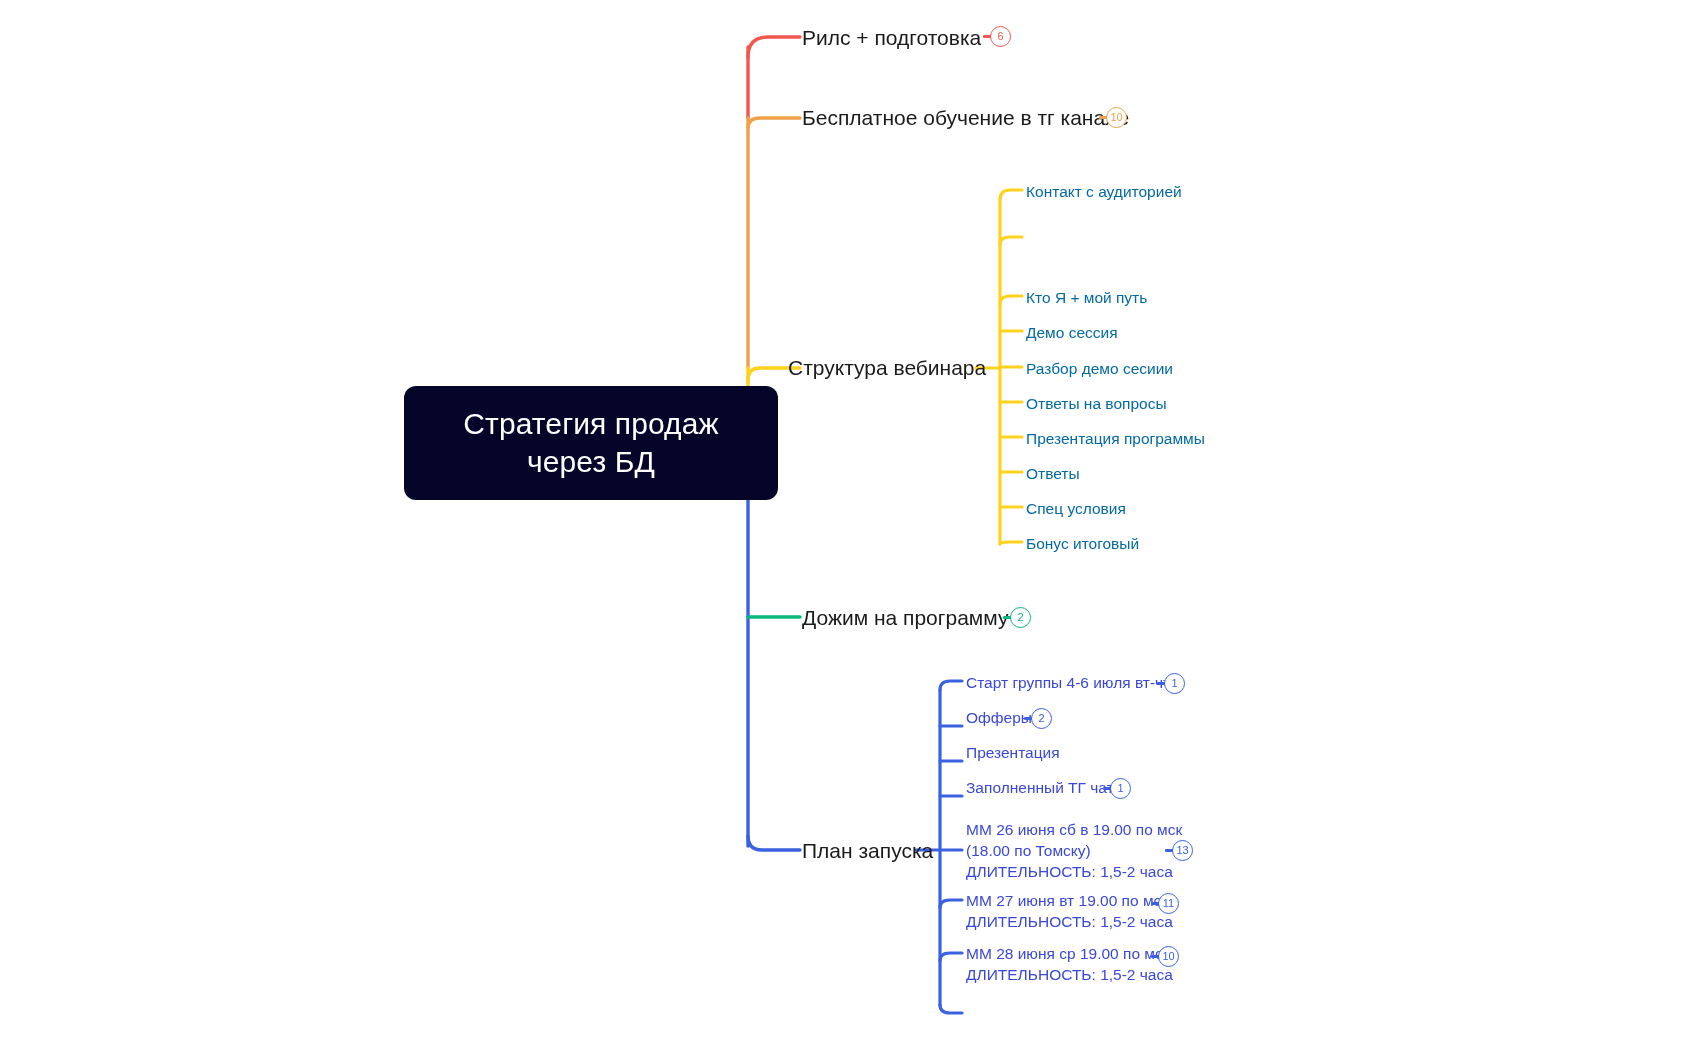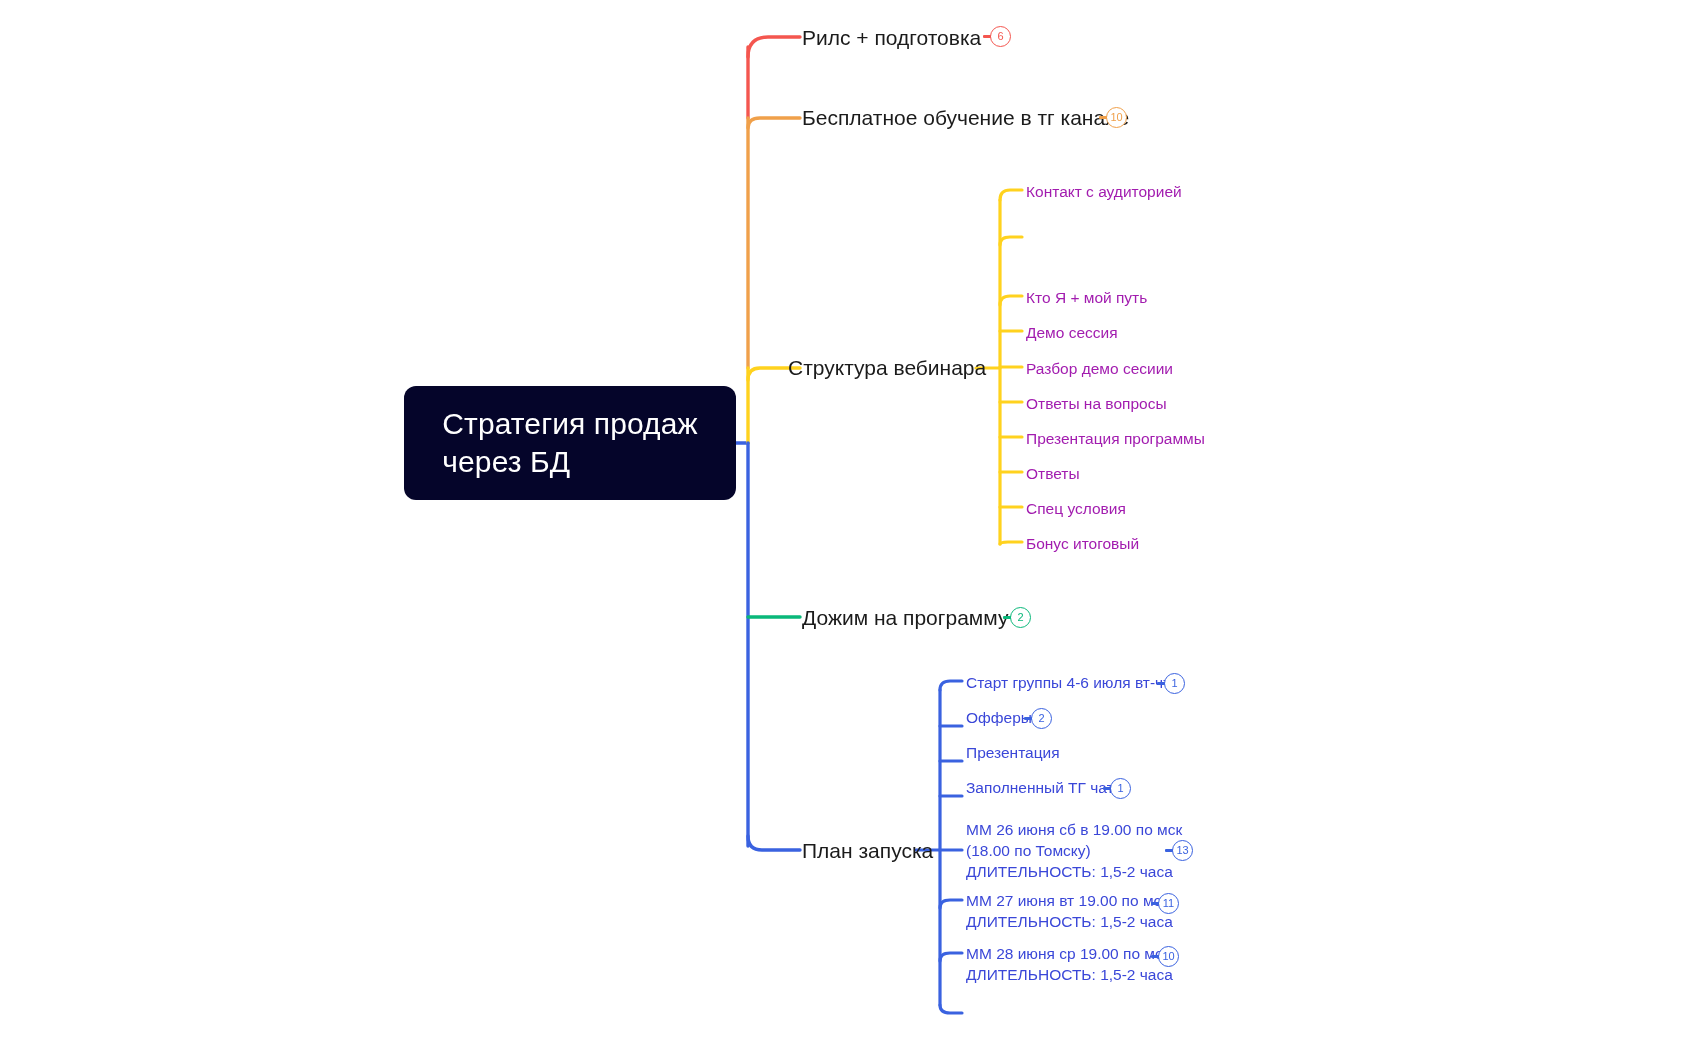--- a/index.html
+++ b/index.html
@@ -26,27 +26,28 @@
     left: 0; top: 0;
     width: 1690px;
     height: 1046px;
     pointer-events: none;
   }
   
   .root-node {
     position: absolute;
     left: 404px;
     top: 386px;
-    width: 332px;
+    width: 374px;
     height: 114px;
     background: #05052a;
     border-radius: 12px;
     display: flex;
     align-items: center;
     justify-content: center;
+    text-align: center;
     box-sizing: border-box;
     padding: 0 18px;
     cursor: pointer;
   }
   .root-node span {
     color: #ffffff;
     font-size: 30px;
     line-height: 38px;
     letter-spacing: 0.1px;
     font-weight: 400;
@@ -62,21 +63,21 @@
     cursor: pointer;
   }
   
   .sub-label {
     position: absolute;
     font-size: 15.5px;
     line-height: 21px;
     white-space: pre-line;
     cursor: pointer;
   }
-  .sub-yellow { color: #a21caf; }
+  .sub-yellow { color: #0369a1; }
   .sub-blue   { color: #3a47d8; }
 
   
   .badge {
     position: absolute;
     width: 21px;
     height: 21px;
     border-radius: 50%;
     border: 1.4px solid currentColor;
     display: flex;

